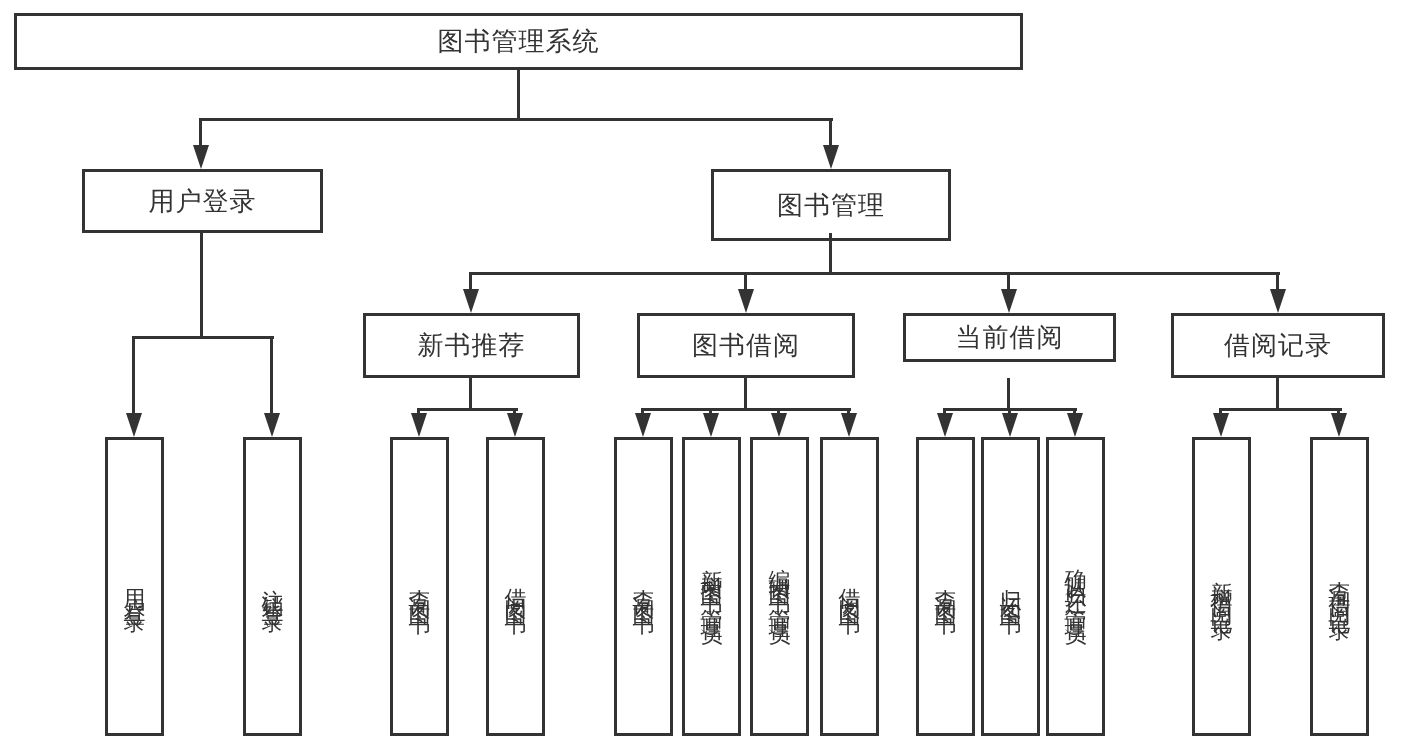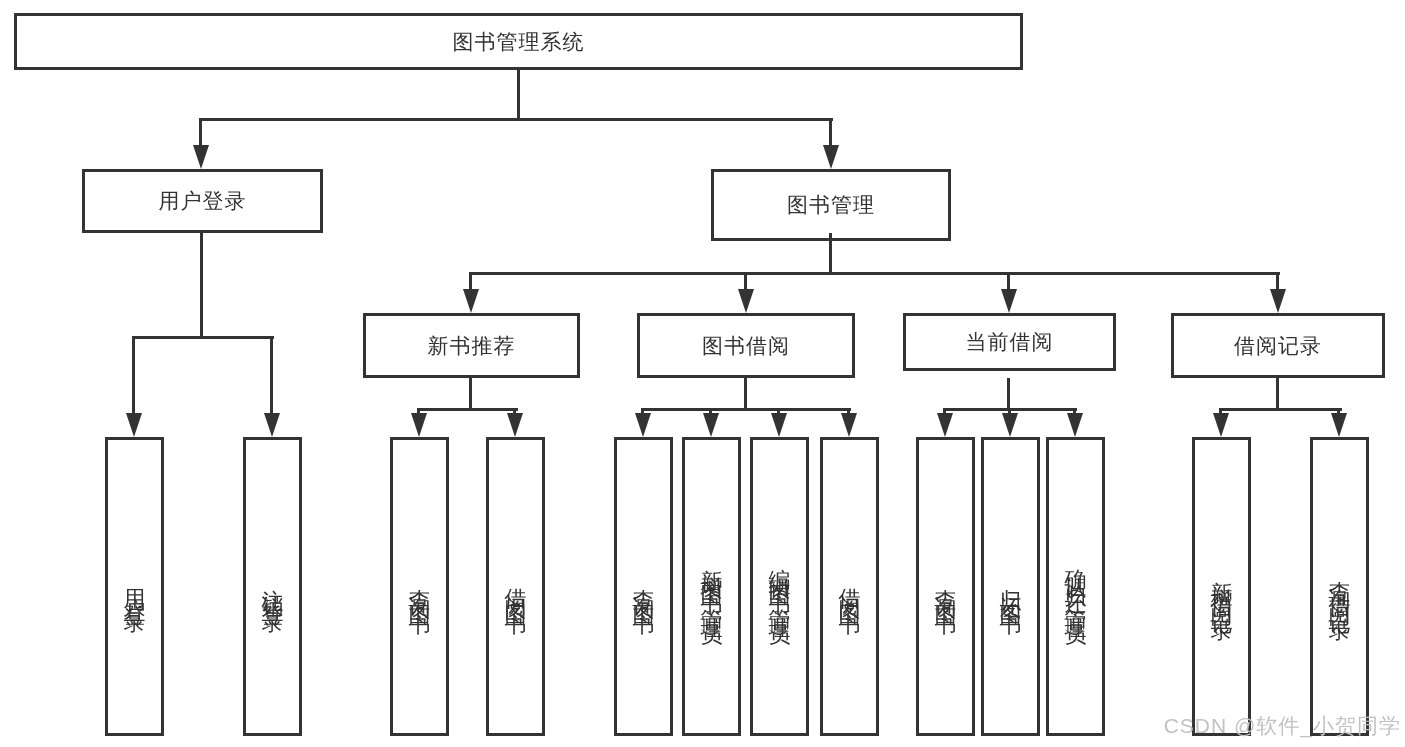--- a/index.html
+++ b/index.html
@@ -17,21 +17,21 @@
     font-family:"Liberation Sans","DejaVu Sans",sans-serif;
     overflow:hidden;
   }
   .box{
     position:absolute;box-sizing:border-box;
     border:3px solid var(--line);
     background:var(--box-background);
     display:flex;align-items:center;justify-content:center;
     color:var(--text);
   }
-  .hlabel{font-size:21px;letter-spacing:1px;white-space:nowrap;}
+  .hlabel{font-size:26px;letter-spacing:1px;white-space:nowrap;}
   .vlabel{
     writing-mode:vertical-lr;
     font-size:22px;line-height:1;letter-spacing:8px;
     white-space:nowrap;
   }
   .vl{position:absolute;width:3px;background:var(--line);}
   .hl{position:absolute;height:3px;background:var(--line);}
   .ar{
     position:absolute;width:0;height:0;
     border-left:8px solid transparent;
@@ -84,21 +84,21 @@
   <div class="ar" style="left:1001px;top:289px"></div>
   <div class="vl" style="left:1276px;top:272px;height:21px"></div>
   <div class="ar" style="left:1270px;top:289px"></div>
 
   <div class="box" style="left:637px;top:313px;width:218px;height:65px">
     <span class="hlabel">图书借阅</span>
   </div>
   <div class="box" style="left:363px;top:313px;width:217px;height:65px">
     <span class="hlabel">新书推荐</span>
   </div>
-  <div class="box" style="left:903px;top:313px;width:213px;height:58px">
+  <div class="box" style="left:903px;top:313px;width:213px;height:49px">
     <span class="hlabel">当前借阅</span>
   </div>
   <div class="box" style="left:1171px;top:313px;width:214px;height:65px">
     <span class="hlabel">借阅记录</span>
   </div>
 
   <div class="vl" style="left:469px;top:378px;height:32px"></div>
   <div class="hl" style="left:417px;top:408px;width:101px"></div>
   <div class="vl" style="left:417px;top:408px;height:10px"></div>
   <div class="ar" style="left:411px;top:413px"></div>
@@ -169,15 +169,14 @@
     <span class="vlabel">确认归还（管理员）</span>
   </div>
 
   <div class="box" style="left:1192px;top:437px;width:59px;height:299px">
     <span class="vlabel">新增借阅记录</span>
   </div>
   <div class="box" style="left:1310px;top:437px;width:59px;height:299px">
     <span class="vlabel">查询借阅记录</span>
   </div>
 
-  <div class="watermark">CSDN @软件_小贺同学</div>
 
 </div>
 
 </body></html>

